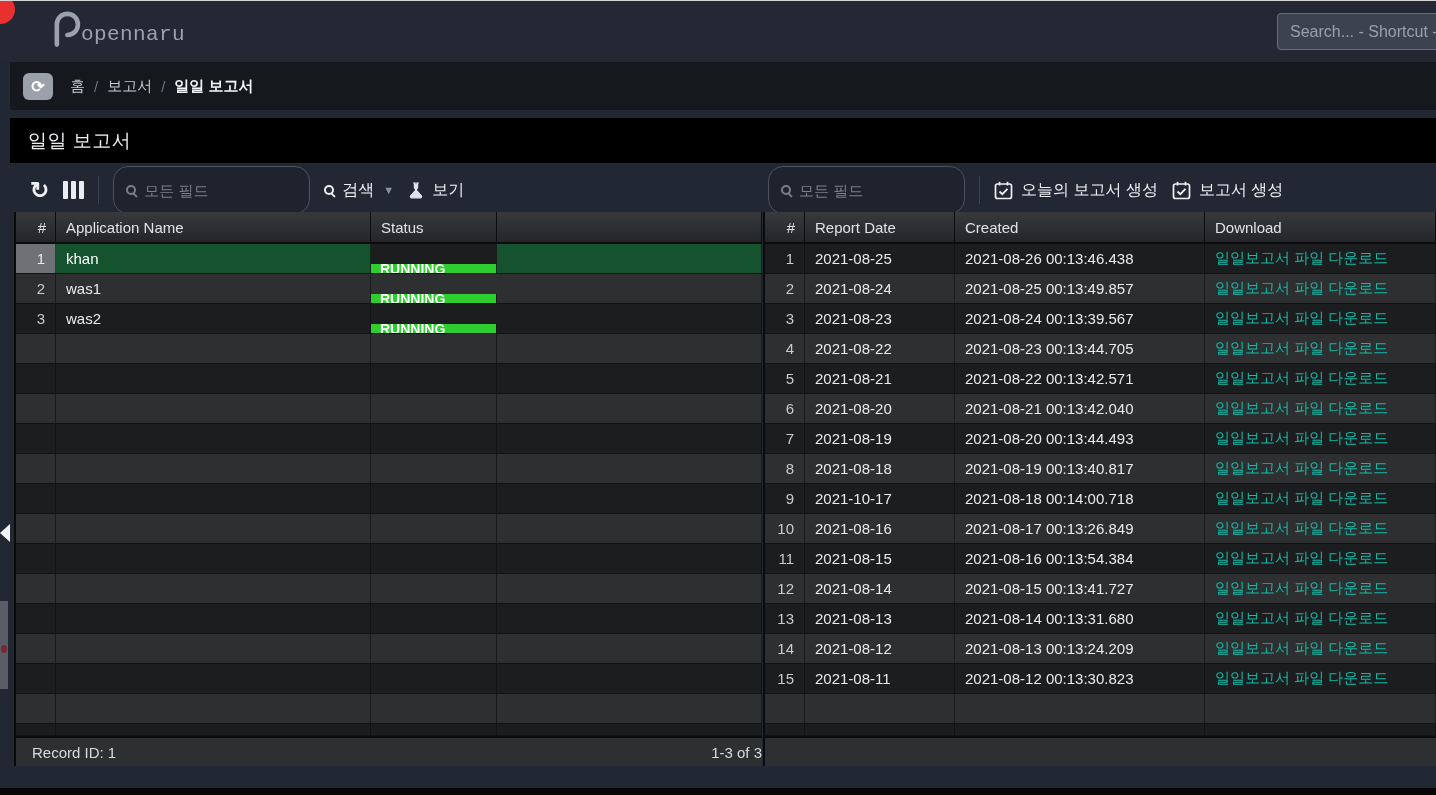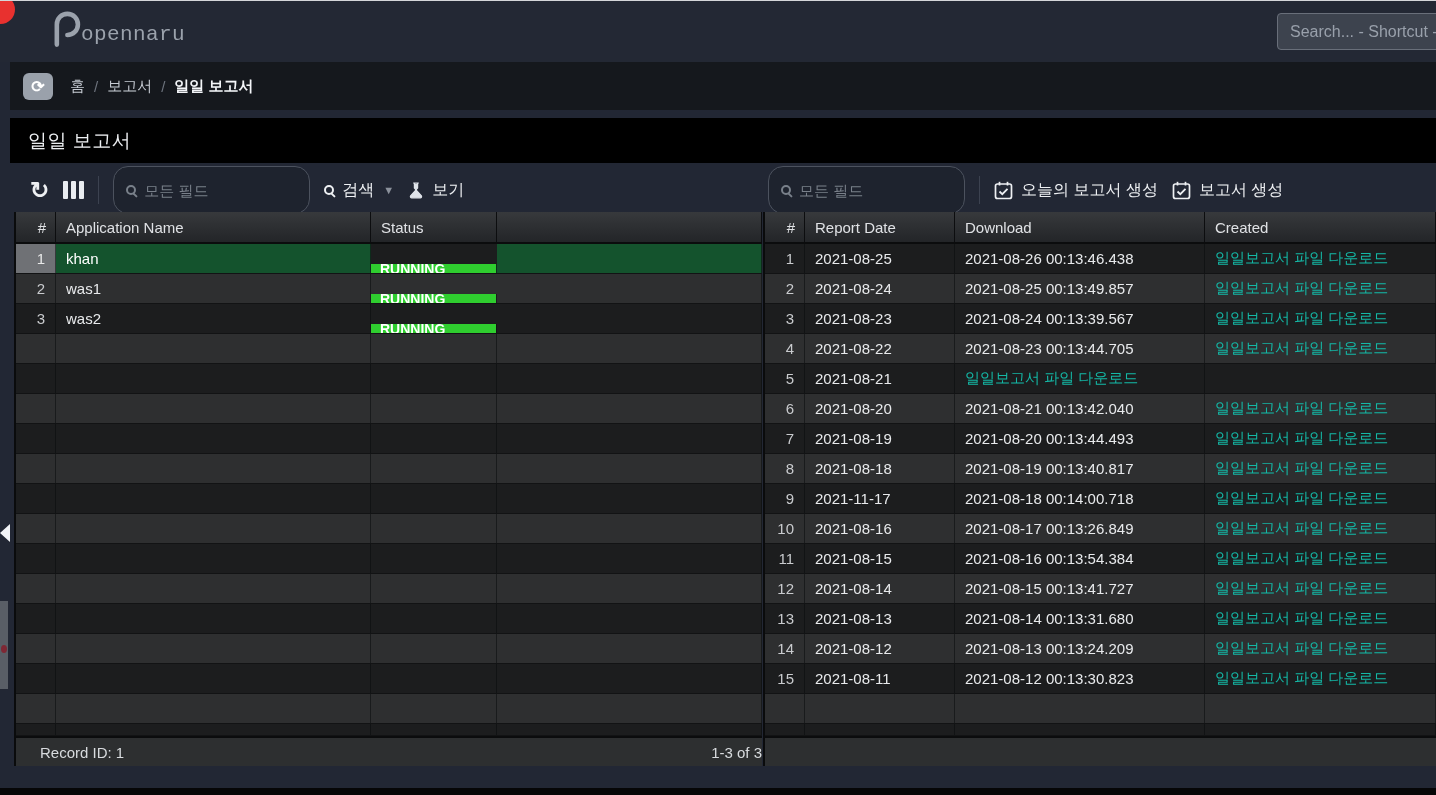--- a/index.html
+++ b/index.html
@@ -67,21 +67,21 @@
   .td.num { color:#c9cbce; }
   .trow.selected .td { background:#14532d; color:#fff; }
   .trow.selected .td.num { background:#6f7175; color:#e8e8e8; }
   .td.status { padding:0;margin-top:20px; }
   .badge-running { width:100%; height:100%; background:#2fce2f; color:#fff; font-weight:bold; font-size:14px;
     display:flex; align-items:center; padding-left:9px; }
   .link { color:#14b8a6; cursor:pointer; }
   .sliver { height:12px; overflow:hidden; }
   .tfoot { height:30px; background:#2d2f30; border-top:2px solid #0b0c0d; position:relative;
     display:flex; align-items:center; color:#d8dbde; font-size:15px; }
-  .tfoot .rid { margin-left:24px; }
+  .tfoot .rid { margin-left:16px; }
   .tfoot .range { position:absolute; right:0; }
   
   .bottom-black { position:absolute; left:0; bottom:0; width:100%; height:7px; background:#060607; }
   .collapse-arrow { position:absolute; left:0; top:524px; width:0; height:0;
     border-top:9px solid transparent; border-bottom:9px solid transparent; border-right:10px solid #f2f4f7; cursor:pointer; }
   .side-slab { position:absolute; left:0; top:601px; width:8px; height:88px; background:#595e66; }
   .side-dot { position:absolute; left:1px; top:645px; width:6px; height:8px; background:#7e2734; border-radius:50%; }
   svg { display:block; }
 </style>
 </head>
@@ -291,22 +291,22 @@
   <div class="tfoot">
     <span class="rid">Record ID: 1</span>
     <span class="range">1-3 of 3</span>
   </div>
 </div>
 
 <div class="table" id="reports-table">
   <div class="thead">
     <div class="th num">#</div>
     <div class="th">Report Date</div>
+    <div class="th">Created</div>
     <div class="th">Download</div>
-    <div class="th">Created</div>
   </div>
   <div>
       <div class="trow odd">
         <div class="td num">1</div>
         <div class="td ">2021-08-25</div>
         <div class="td ">2021-08-26 00:13:46.438</div>
         <div class="td ">
           <span class="link">일일보고서 파일 다운로드</span>
         </div>
       </div>
@@ -330,20 +330,21 @@
         <div class="td num">4</div>
         <div class="td ">2021-08-22</div>
         <div class="td ">2021-08-23 00:13:44.705</div>
         <div class="td ">
           <span class="link">일일보고서 파일 다운로드</span>
         </div>
       </div>
       <div class="trow odd">
         <div class="td num">5</div>
         <div class="td ">2021-08-21</div>
+        <div class="td ">2021-08-22 00:13:42.571</div>
         <div class="td ">
           <span class="link">일일보고서 파일 다운로드</span>
         </div>
       </div>
       <div class="trow even">
         <div class="td num">6</div>
         <div class="td ">2021-08-20</div>
         <div class="td ">2021-08-21 00:13:42.040</div>
         <div class="td ">
           <span class="link">일일보고서 파일 다운로드</span>
@@ -360,21 +361,21 @@
       <div class="trow even">
         <div class="td num">8</div>
         <div class="td ">2021-08-18</div>
         <div class="td ">2021-08-19 00:13:40.817</div>
         <div class="td ">
           <span class="link">일일보고서 파일 다운로드</span>
         </div>
       </div>
       <div class="trow odd">
         <div class="td num">9</div>
-        <div class="td ">2021-11-17</div>
+        <div class="td ">2021-10-17</div>
         <div class="td ">2021-08-18 00:14:00.718</div>
         <div class="td ">
           <span class="link">일일보고서 파일 다운로드</span>
         </div>
       </div>
       <div class="trow even">
         <div class="td num">10</div>
         <div class="td ">2021-08-16</div>
         <div class="td ">2021-08-17 00:13:26.849</div>
         <div class="td ">

